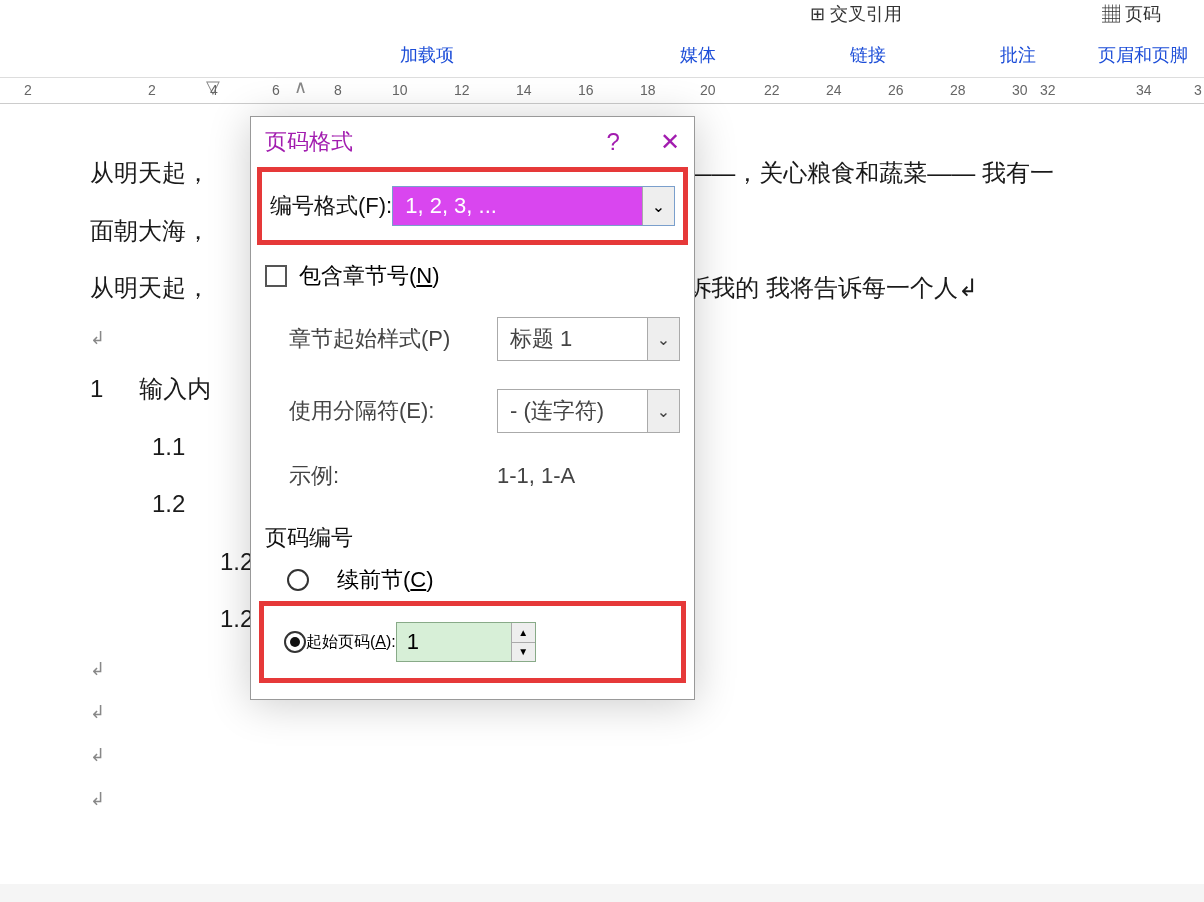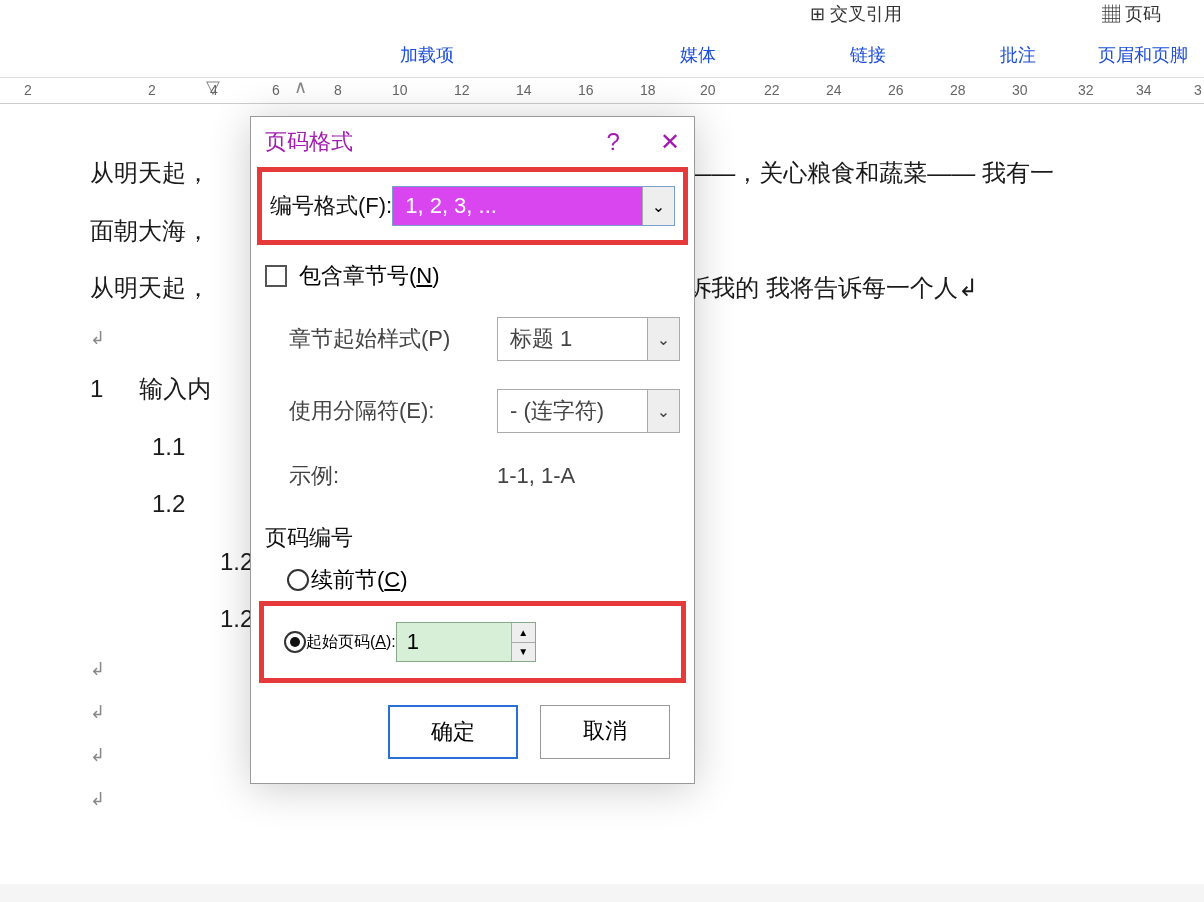--- a/index.html
+++ b/index.html
@@ -137,21 +137,21 @@
     }
     .sub-select-val {
       flex: 1; padding: 6px 12px; color: #444;
     }
     .sub-select-btn {
       width: 32px; background: #eee; border-left: 1px solid #aaa;
       display: flex; align-items: center; justify-content: center; font-size: 16px;
     }
     .section-title { padding: 12px 14px 4px 14px; font-size: 22px; color: #111; }
     .radio-row {
-      display: flex; align-items: center; gap: 2px;
+      display: flex; align-items: center; gap: 28px;
       padding: 8px 0 6px 36px; font-size: 22px;
     }
     .radio {
       width: 22px; height: 22px; border: 2px solid #333;
       border-radius: 50%; display: flex; align-items: center; justify-content: center;
     }
     .radio-dot {
       width: 10px; height: 10px; background: #111; border-radius: 50%;
     }
     .highlight-box2 {
@@ -210,21 +210,21 @@
   <span class="ruler-tick" style="left:454px;">12</span>
   <span class="ruler-tick" style="left:516px;">14</span>
   <span class="ruler-tick" style="left:578px;">16</span>
   <span class="ruler-tick" style="left:640px;">18</span>
   <span class="ruler-tick" style="left:700px;">20</span>
   <span class="ruler-tick" style="left:764px;">22</span>
   <span class="ruler-tick" style="left:826px;">24</span>
   <span class="ruler-tick" style="left:888px;">26</span>
   <span class="ruler-tick" style="left:950px;">28</span>
   <span class="ruler-tick" style="left:1012px;">30</span>
-  <span class="ruler-tick" style="left:1078px;">32</span>
+  <span class="ruler-tick" style="left:1040px;">32</span>
   <span class="ruler-tick" style="left:1136px;">34</span>
   <span class="ruler-tick" style="left:1194px;">3</span>
 </div>
 
 <div class="page">
   <div class="doc-line">
     <span>从明天起，</span>
     <span style="display:inline-block;width:440px;"></span>
     <span>起——，关心粮食和蔬菜——  我有一</span>
   </div>
@@ -305,17 +305,13 @@
     <span>起始页码(<span class="u">A</span>):</span>
     <div class="spinner">
       <div class="spinner-val">1</div>
       <div class="spinner-btns">
         <div class="spinner-btn">▲</div>
         <div class="spinner-btn">▼</div>
       </div>
     </div>
   </div>
 
-  <div class="dialog-actions">
-    <div class="btn btn-primary">确定</div>
-    <div class="btn">取消</div>
-  </div>
 </div>
 
 </body></html>

